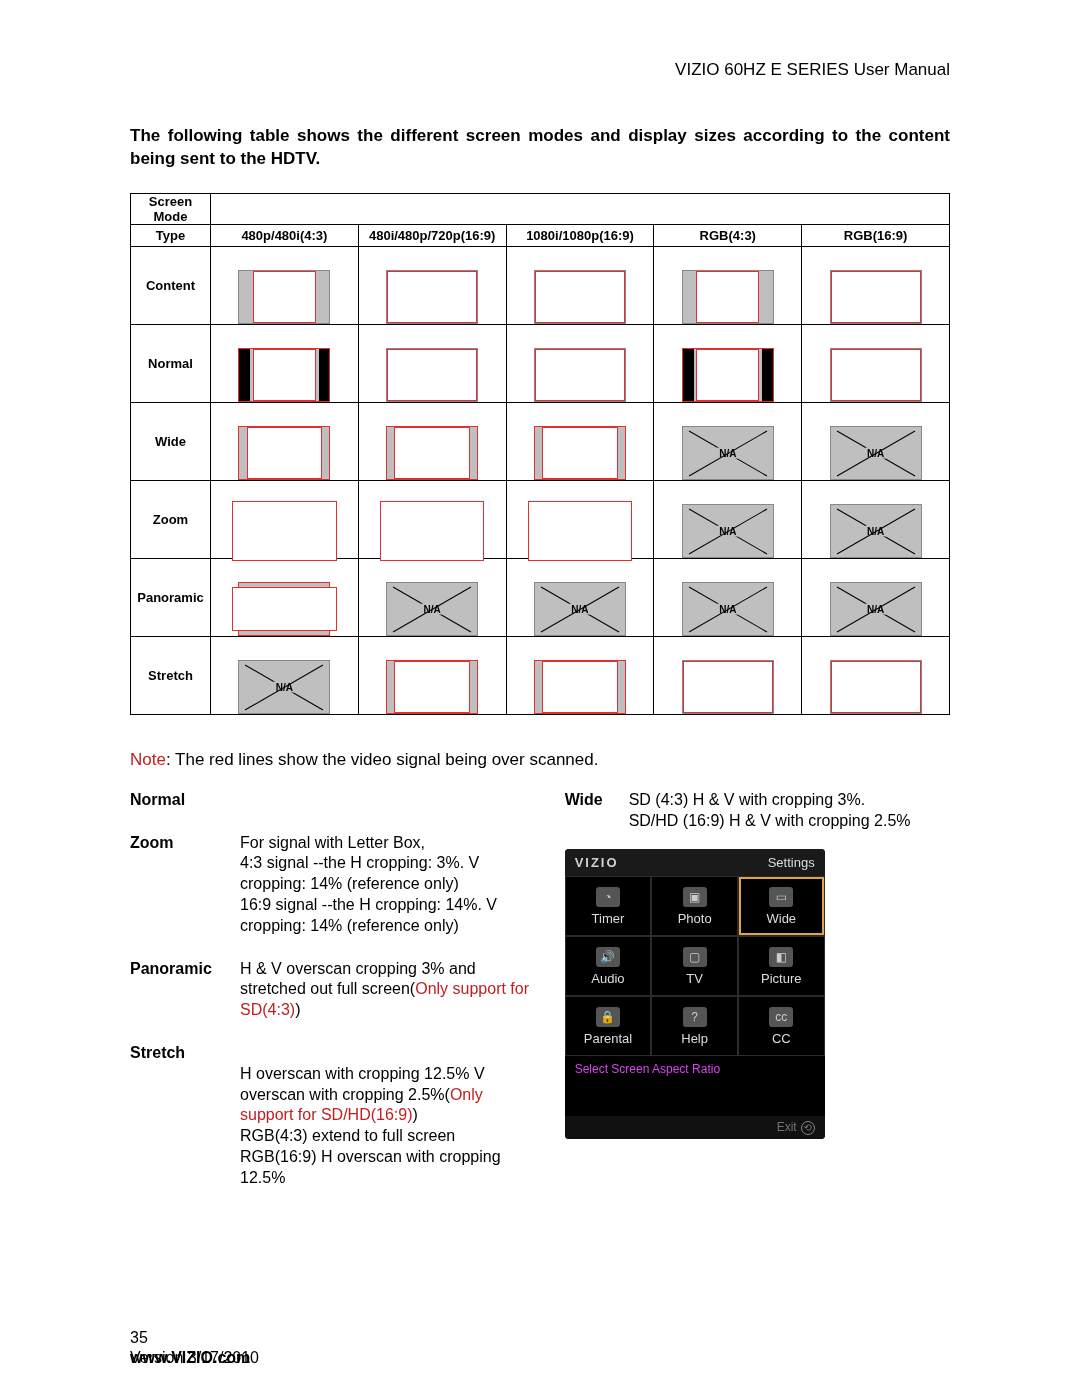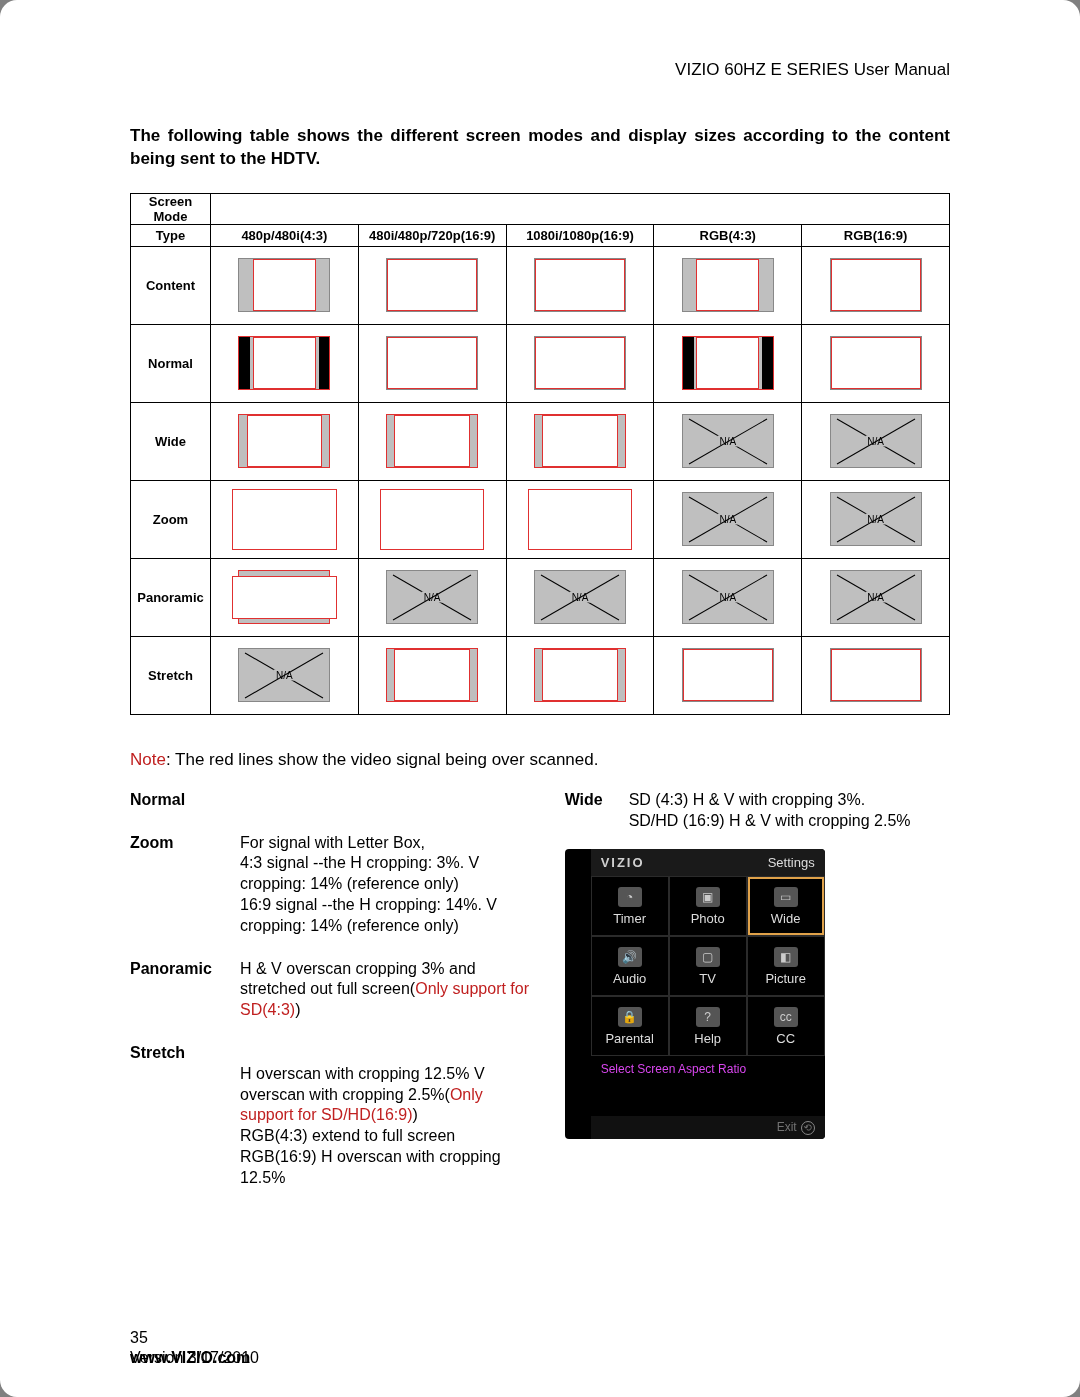--- a/index.html
+++ b/index.html
@@ -14,21 +14,20 @@
     font-family:Arial,Helvetica,sans-serif;
     color:#000;
     display:flex;justify-content:center;
   }
   .page{
     width:var(--page-w);
     min-height:var(--page-h);
     background:#fff;
     padding:60px 130px 40px 130px;
     position:relative;
-    border-radius:17px;
   }
   .header-right{
     text-align:right;
     font-size:17px;
     margin-bottom:45px;
   }
   h1.section-title{
     color:var(--accent);
     font-size:21px;
     font-weight:bold;
@@ -52,21 +51,21 @@
     border:1px solid #000;
     padding:0;
     text-align:center;
     vertical-align:middle;
     background:#fff;
   }
   table.mode-table .sm-head{height:22px;font-weight:bold;}
   table.mode-table .type-row th{height:22px;font-weight:bold;}
   table.mode-table .label-col{width:80px;font-weight:bold;font-size:13px;}
   table.mode-table td.cell{height:78px;}
-  .cell-inner{display:flex;align-items:center;justify-content:center;height:100%;}
+  .cell-inner{display:flex;align-items:flex-end;justify-content:center;height:100%;font-weight:bold;}
   
   .screen{
     width:92px;height:54px;background:#bfbfbf;display:inline-block;position:relative;
     border:1px solid #888;
   }
   .screen.red-border{border:1px solid #e03030;}
   .screen .content{
     position:absolute;background:#fff;border:1px solid #e03030;
   }
   
@@ -98,21 +97,20 @@
   .desc-row{display:flex;gap:20px;margin-bottom:22px;font-size:16px;line-height:1.3;}
   .desc-row .dlabel{width:90px;font-weight:bold;}
   .desc-row .dtext{flex:1;}
   .desc-row .dtext .red{color:#c02020;}
   .desc-right .drow{display:flex;gap:18px;margin-bottom:18px;font-size:16px;line-height:1.3;}
   .desc-right .drow .dlabel{font-weight:bold;width:46px;}
   
   .osd{
     margin-top:6px;width:260px;background:#000;color:#ddd;border-radius:4px;overflow:hidden;
     font-size:13px;
-    padding-left:26px;
   }
   .osd-top{display:flex;justify-content:space-between;align-items:center;padding:6px 10px;background:#1a1a1a;}
   .osd-logo{letter-spacing:2px;font-weight:bold;color:#d0d0d0;}
   .osd-grid{display:grid;grid-template-columns:repeat(3,1fr);}
   .osd-cell{
     height:60px;border:1px solid #2b2b2b;display:flex;flex-direction:column;align-items:center;justify-content:center;gap:4px;
   }
   .osd-cell .ic{width:24px;height:20px;background:#555;display:flex;align-items:center;justify-content:center;color:#ccc;font-size:12px;border-radius:3px;}
   .osd-cell.hl{box-shadow:inset 0 0 0 2px #e0a24a;}
   .osd-status{padding:6px 10px;height:60px;font-size:12px;color:#d946ef;}

